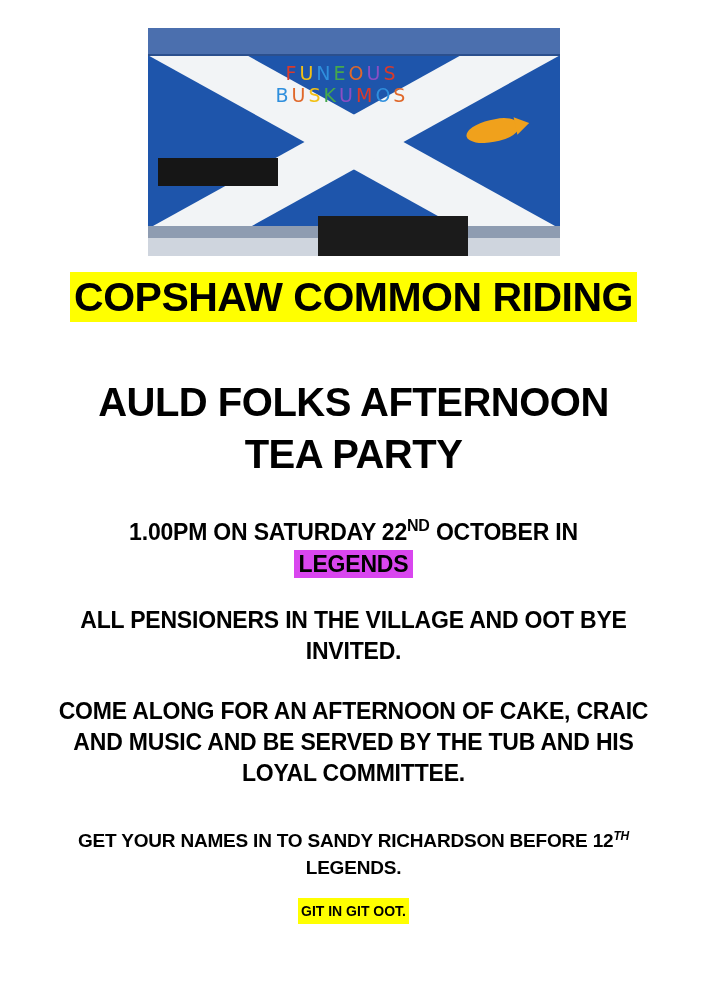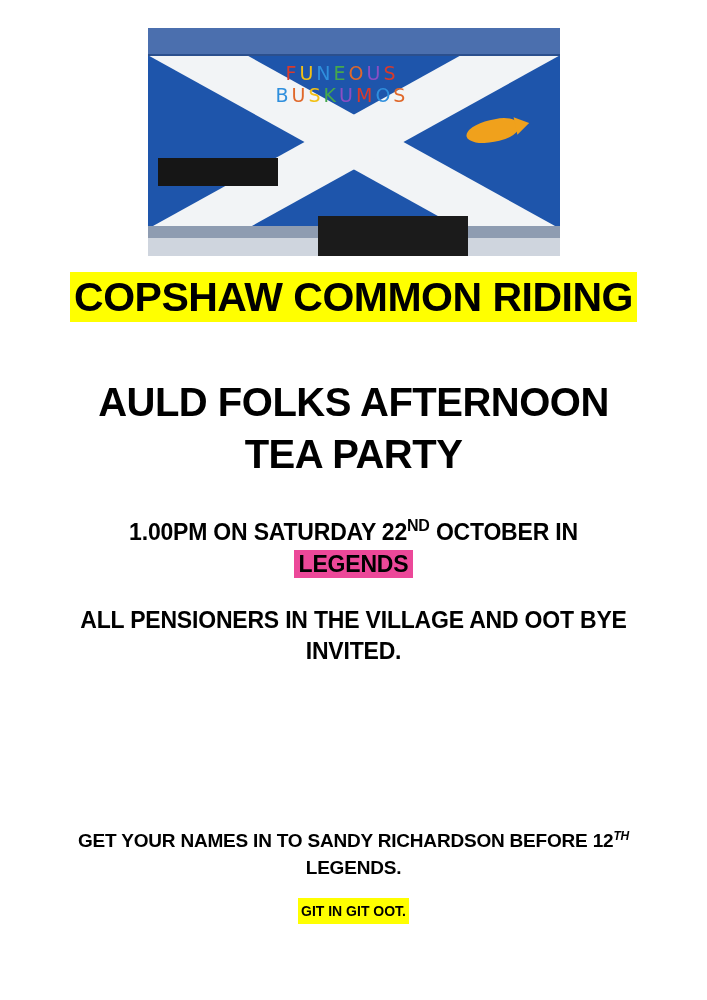--- a/index.html
+++ b/index.html
@@ -158,21 +158,21 @@
     top: 510px;
     width: 627px;
     text-align: center;
     font-size: 23px;
     font-weight: bold;
     line-height: 32px;
     letter-spacing: -0.2px;
   }
   .when sup { font-size: 16px; }
   .venue {
-    background: #ec4899;
+    background: #d946ef;
     padding: 1px 5px;
     display: inline-block;
     line-height: 26px;
   }
 
   .para {
     position: absolute;
     left: 40px;
     width: 627px;
     text-align: center;
@@ -246,20 +246,21 @@
   </div>
 
   <div class="when">
     <span>1.00PM ON SATURDAY 22</span><sup>ND</sup><span> OCTOBER IN</span>
     <br>
     <span class="venue">LEGENDS</span>
   </div>
 
   <div class="para para-1">ALL PENSIONERS IN THE VILLAGE AND OOT BYE INVITED.</div>
 
+  <div class="para para-2">COME ALONG FOR AN AFTERNOON OF CAKE, CRAIC AND MUSIC AND BE SERVED BY THE TUB AND HIS LOYAL COMMITTEE.</div>
 
   <div class="para para-3">
     <span>GET YOUR NAMES IN TO SANDY RICHARDSON BEFORE 12</span><sup>TH</sup><span> LEGENDS.</span>
   </div>
 
   <div class="closing">
     <span class="hl">GIT IN GIT OOT.</span>
   </div>
 
 </div>

